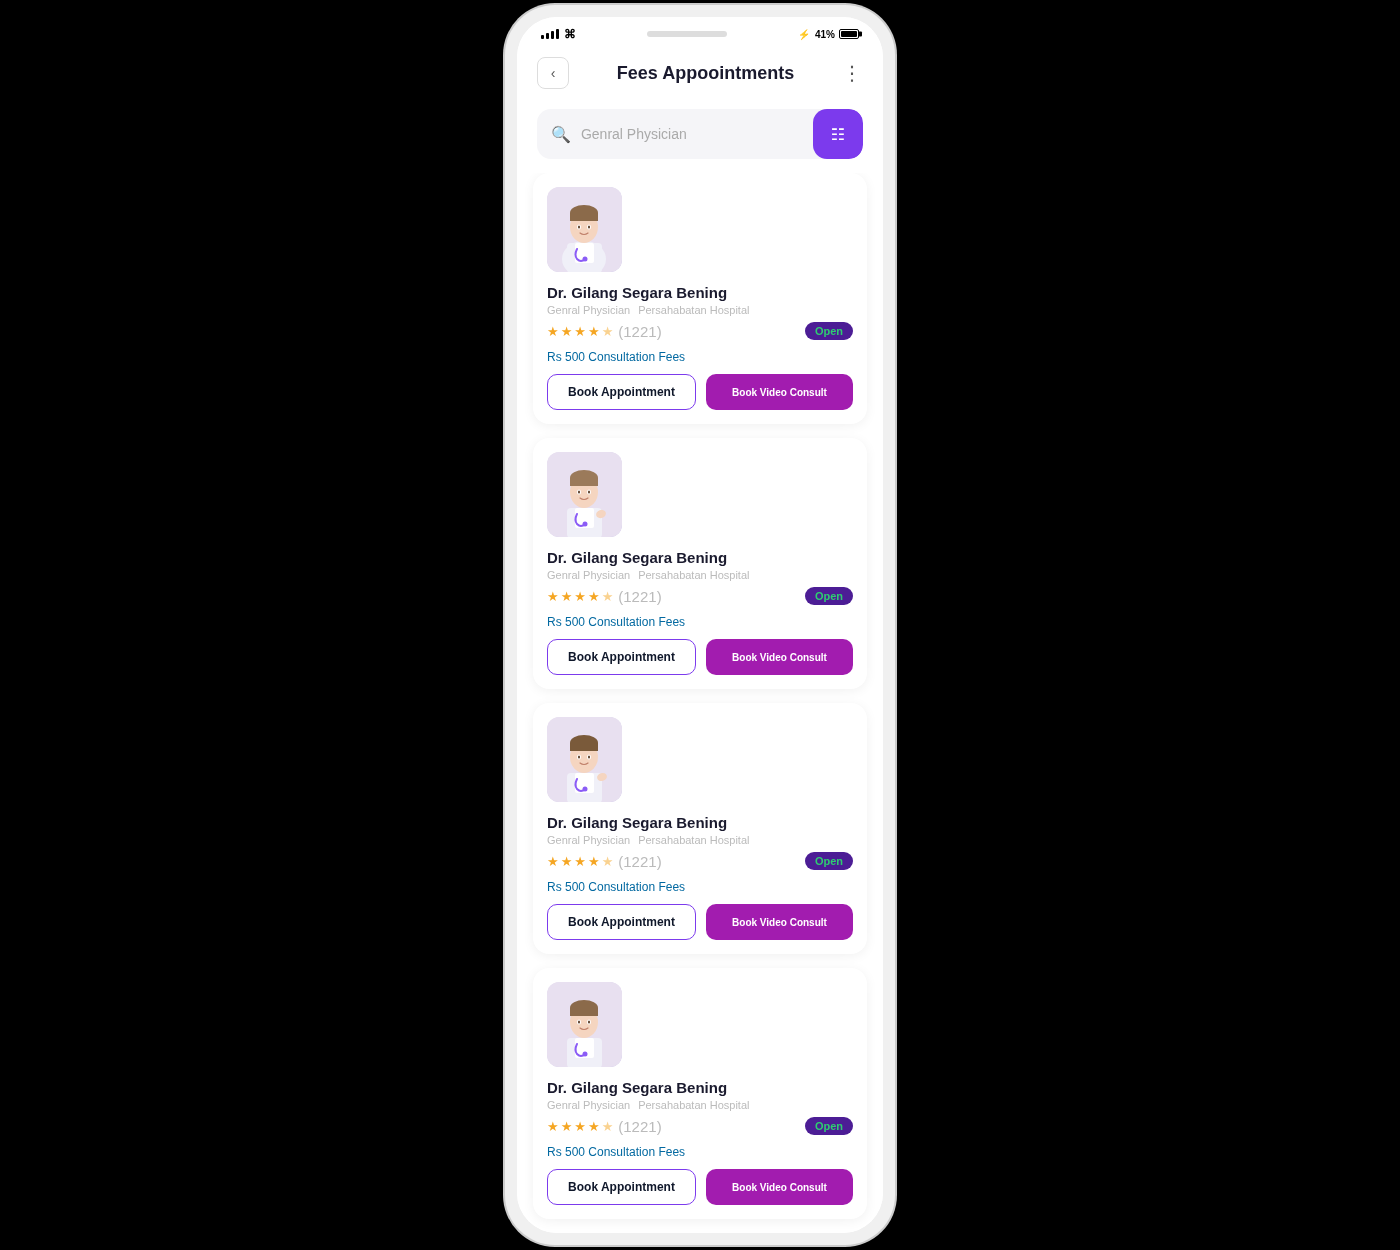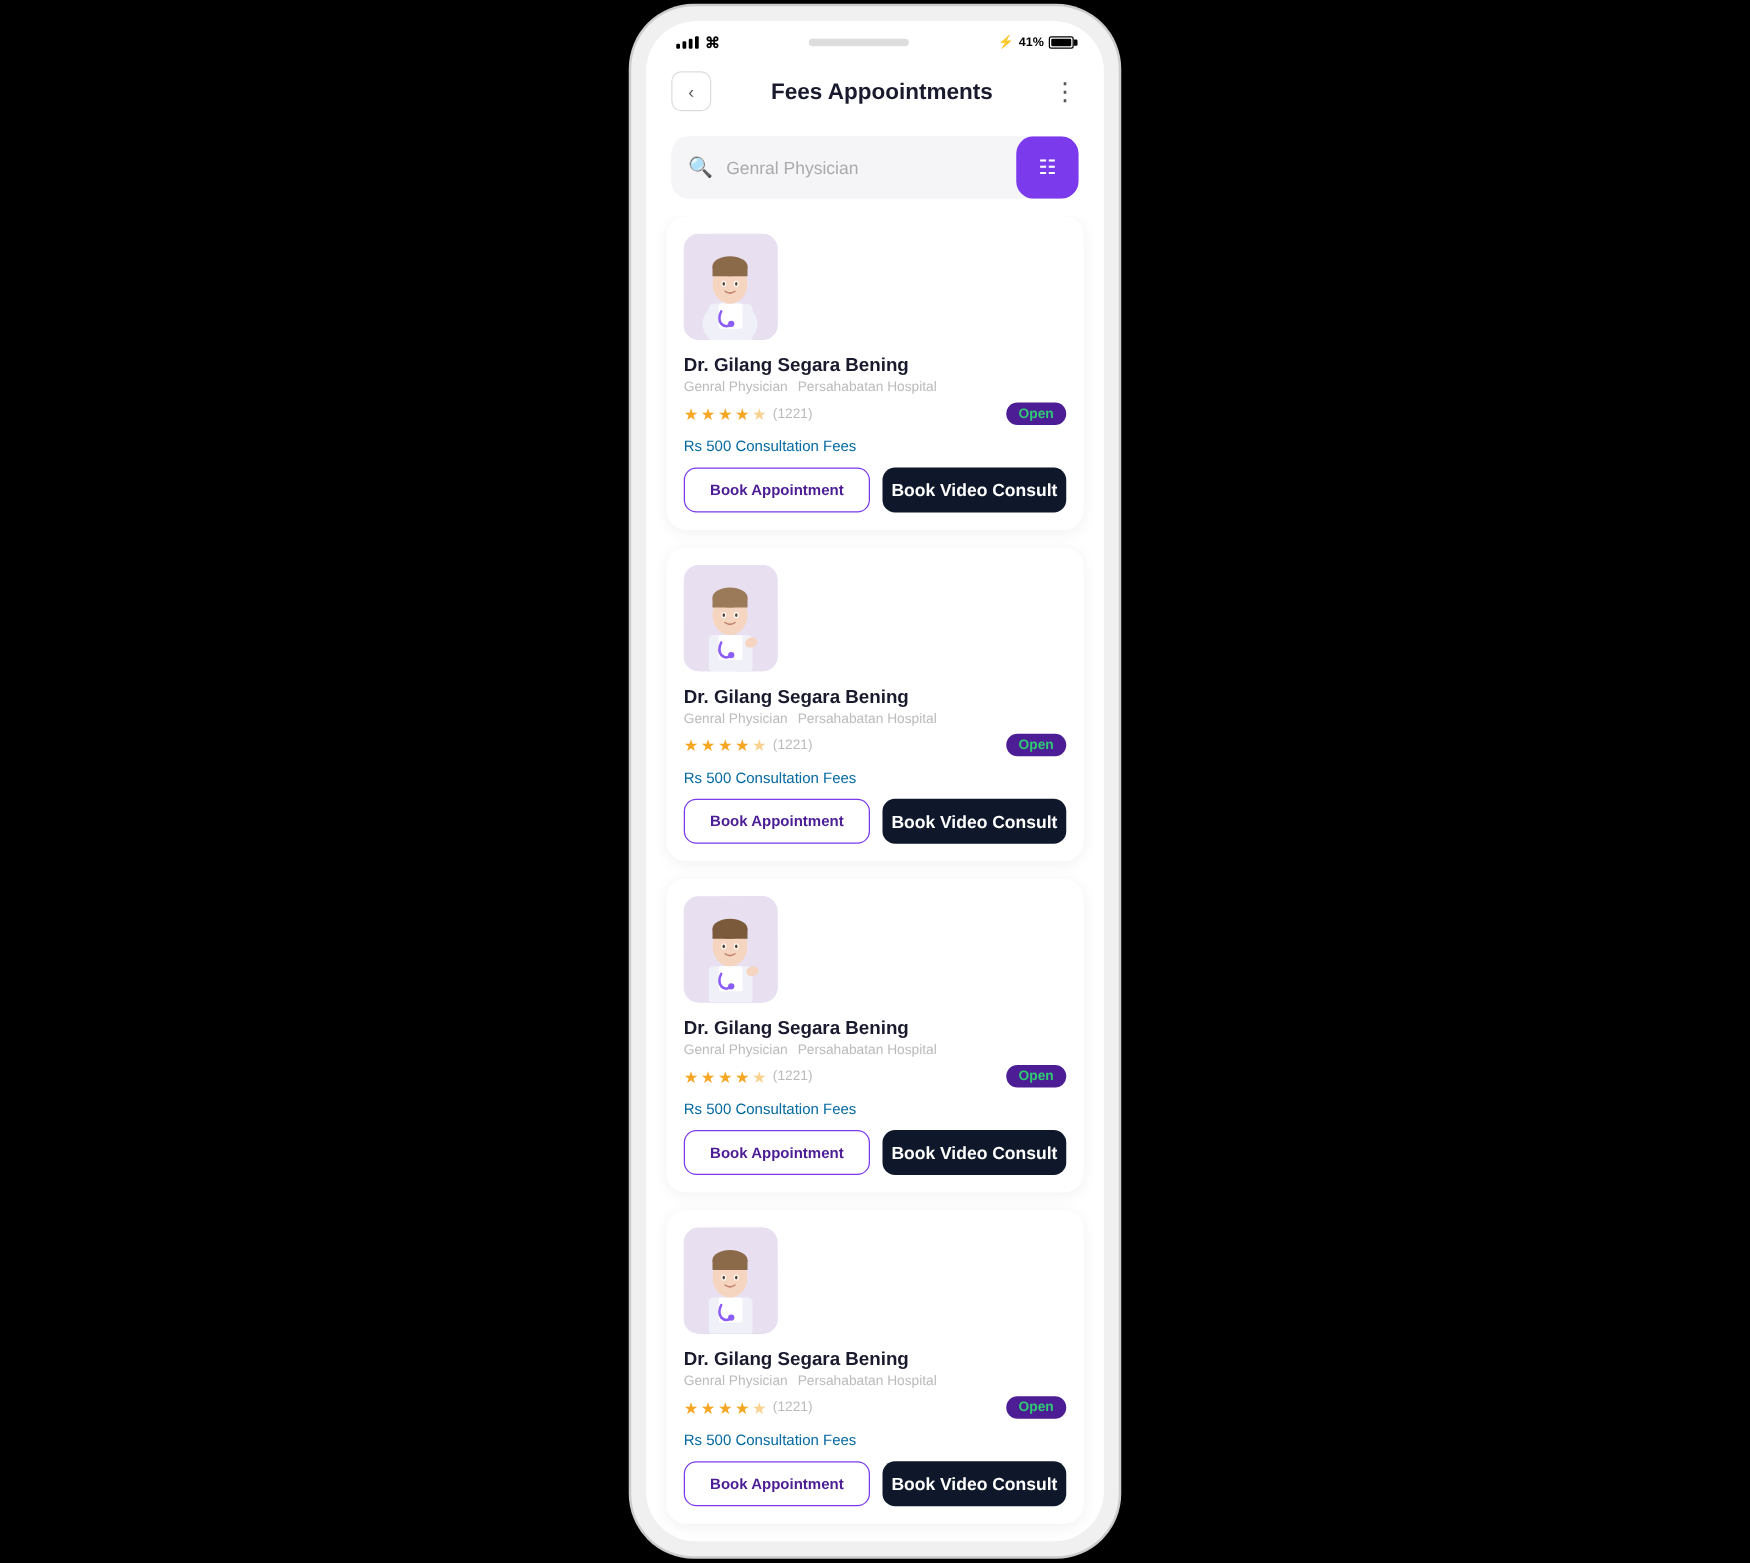--- a/index.html
+++ b/index.html
@@ -253,21 +253,21 @@
     }
     .star {
       color: #f5a623;
       font-size: 13px;
     }
     .star-half {
       color: #f5a623;
       font-size: 13px;
     }
     .rating-count {
-      font-size: 11px;
+      font-size: 15px;
       color: #bbb;
       margin-left: 3px;
     }
     .open-badge {
       background: #4c1d95;
       color: #2ecc71;
       font-size: 11px;
       font-weight: 600;
       padding: 3px 10px;
       border-radius: 20px;
@@ -281,36 +281,36 @@
 
     .card-actions {
       display: flex;
       gap: 10px;
     }
 
     .btn-outline {
       flex: 1;
       border: 1.5px solid #7c3aed;
       background: #fff;
-      color: #4c1d95;
+      color: #0f172a;
       border-radius: 10px;
       padding: 10px 6px;
       font-size: 12px;
       font-weight: 600;
       cursor: pointer;
     }
 
     .btn-filled {
       flex: 1;
-      background: #0f172a;
+      background: #a21caf;
       color: #fff;
       border: none;
       border-radius: 10px;
       padding: 10px 6px;
-      font-size: 14px;
+      font-size: 10px;
       font-weight: 600;
       cursor: pointer;
       text-align: center;
     }
   </style>
 </head>
 <body>
 
 <div class="phone-outer">
   <div class="phone-inner">

